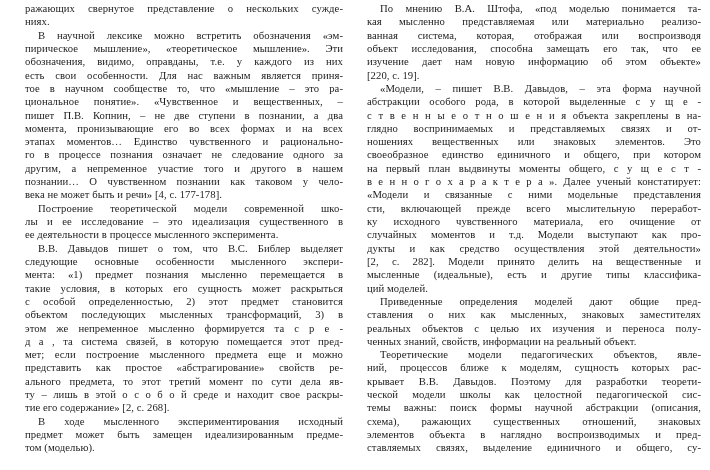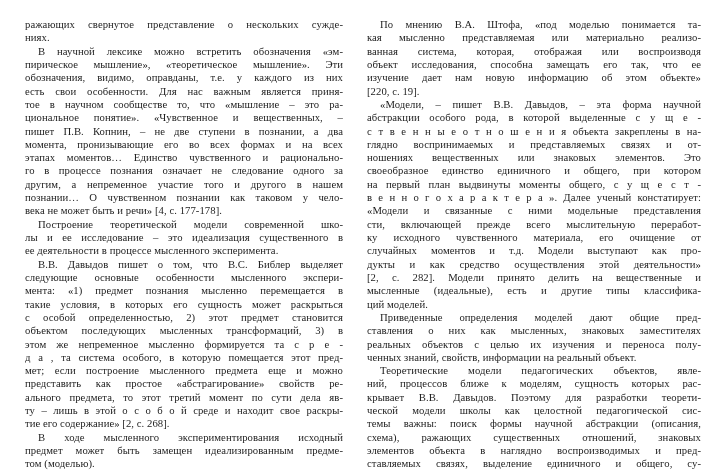--- a/index.html
+++ b/index.html
@@ -9,21 +9,20 @@
     background: #ffffff;
   }
   body {
     font-family: "Liberation Serif", "DejaVu Serif", serif;
     color: #1d1d1d;
   }
   .page {
     position: relative;
     width: 710px; height: 350px;
     background: #ffffff;
-    margin-top: 16px;
   }
   .column {
     position: absolute;
     top: 2px;
     font-size: 10.7px;
     line-height: 13.32px;
     letter-spacing: 0.05px;
   }
   .column-left  { left: 25px;  width: 318px; }
   .column-right { left: 367px; width: 334px; }
@@ -59,21 +58,21 @@
       <div class="line indent">Построение теоретической модели современной шко-</div>
       <div class="line">лы и ее исследование – это идеализация существенного в</div>
       <div class="line end">ее деятельности в процессе мысленного эксперимента.</div>
       <div class="line indent">В.В. Давыдов пишет о том, что В.С. Библер выделяет</div>
       <div class="line">следующие основные особенности мысленного экспери-</div>
       <div class="line">мента: «1) предмет познания мысленно перемещается в</div>
       <div class="line">такие условия, в которых его сущность может раскрыться</div>
       <div class="line">с особой определенностью, 2) этот предмет становится</div>
       <div class="line">объектом последующих мысленных трансформаций, 3) в</div>
       <div class="line">этом же непременное мысленно формируется та с р е -</div>
-      <div class="line">д а , та система особого, в которую помещается этот пред-</div>
+      <div class="line">д а , та система связей, в которую помещается этот пред-</div>
       <div class="line">мет; если построение мысленного предмета еще и можно</div>
       <div class="line">представить как простое «абстрагирование» свойств ре-</div>
       <div class="line">ального предмета, то этот третий момент по сути дела яв-</div>
       <div class="line">ту – лишь в этой о с о б о й среде и находит свое раскры-</div>
       <div class="line end">тие его содержание» [2, с. 268].</div>
       <div class="line indent">В ходе мысленного экспериментирования исходный</div>
       <div class="line">предмет может быть замещен идеализированным предме-</div>
       <div class="line end">том (моделью).</div>
     </div>
   <div class="column column-right">

